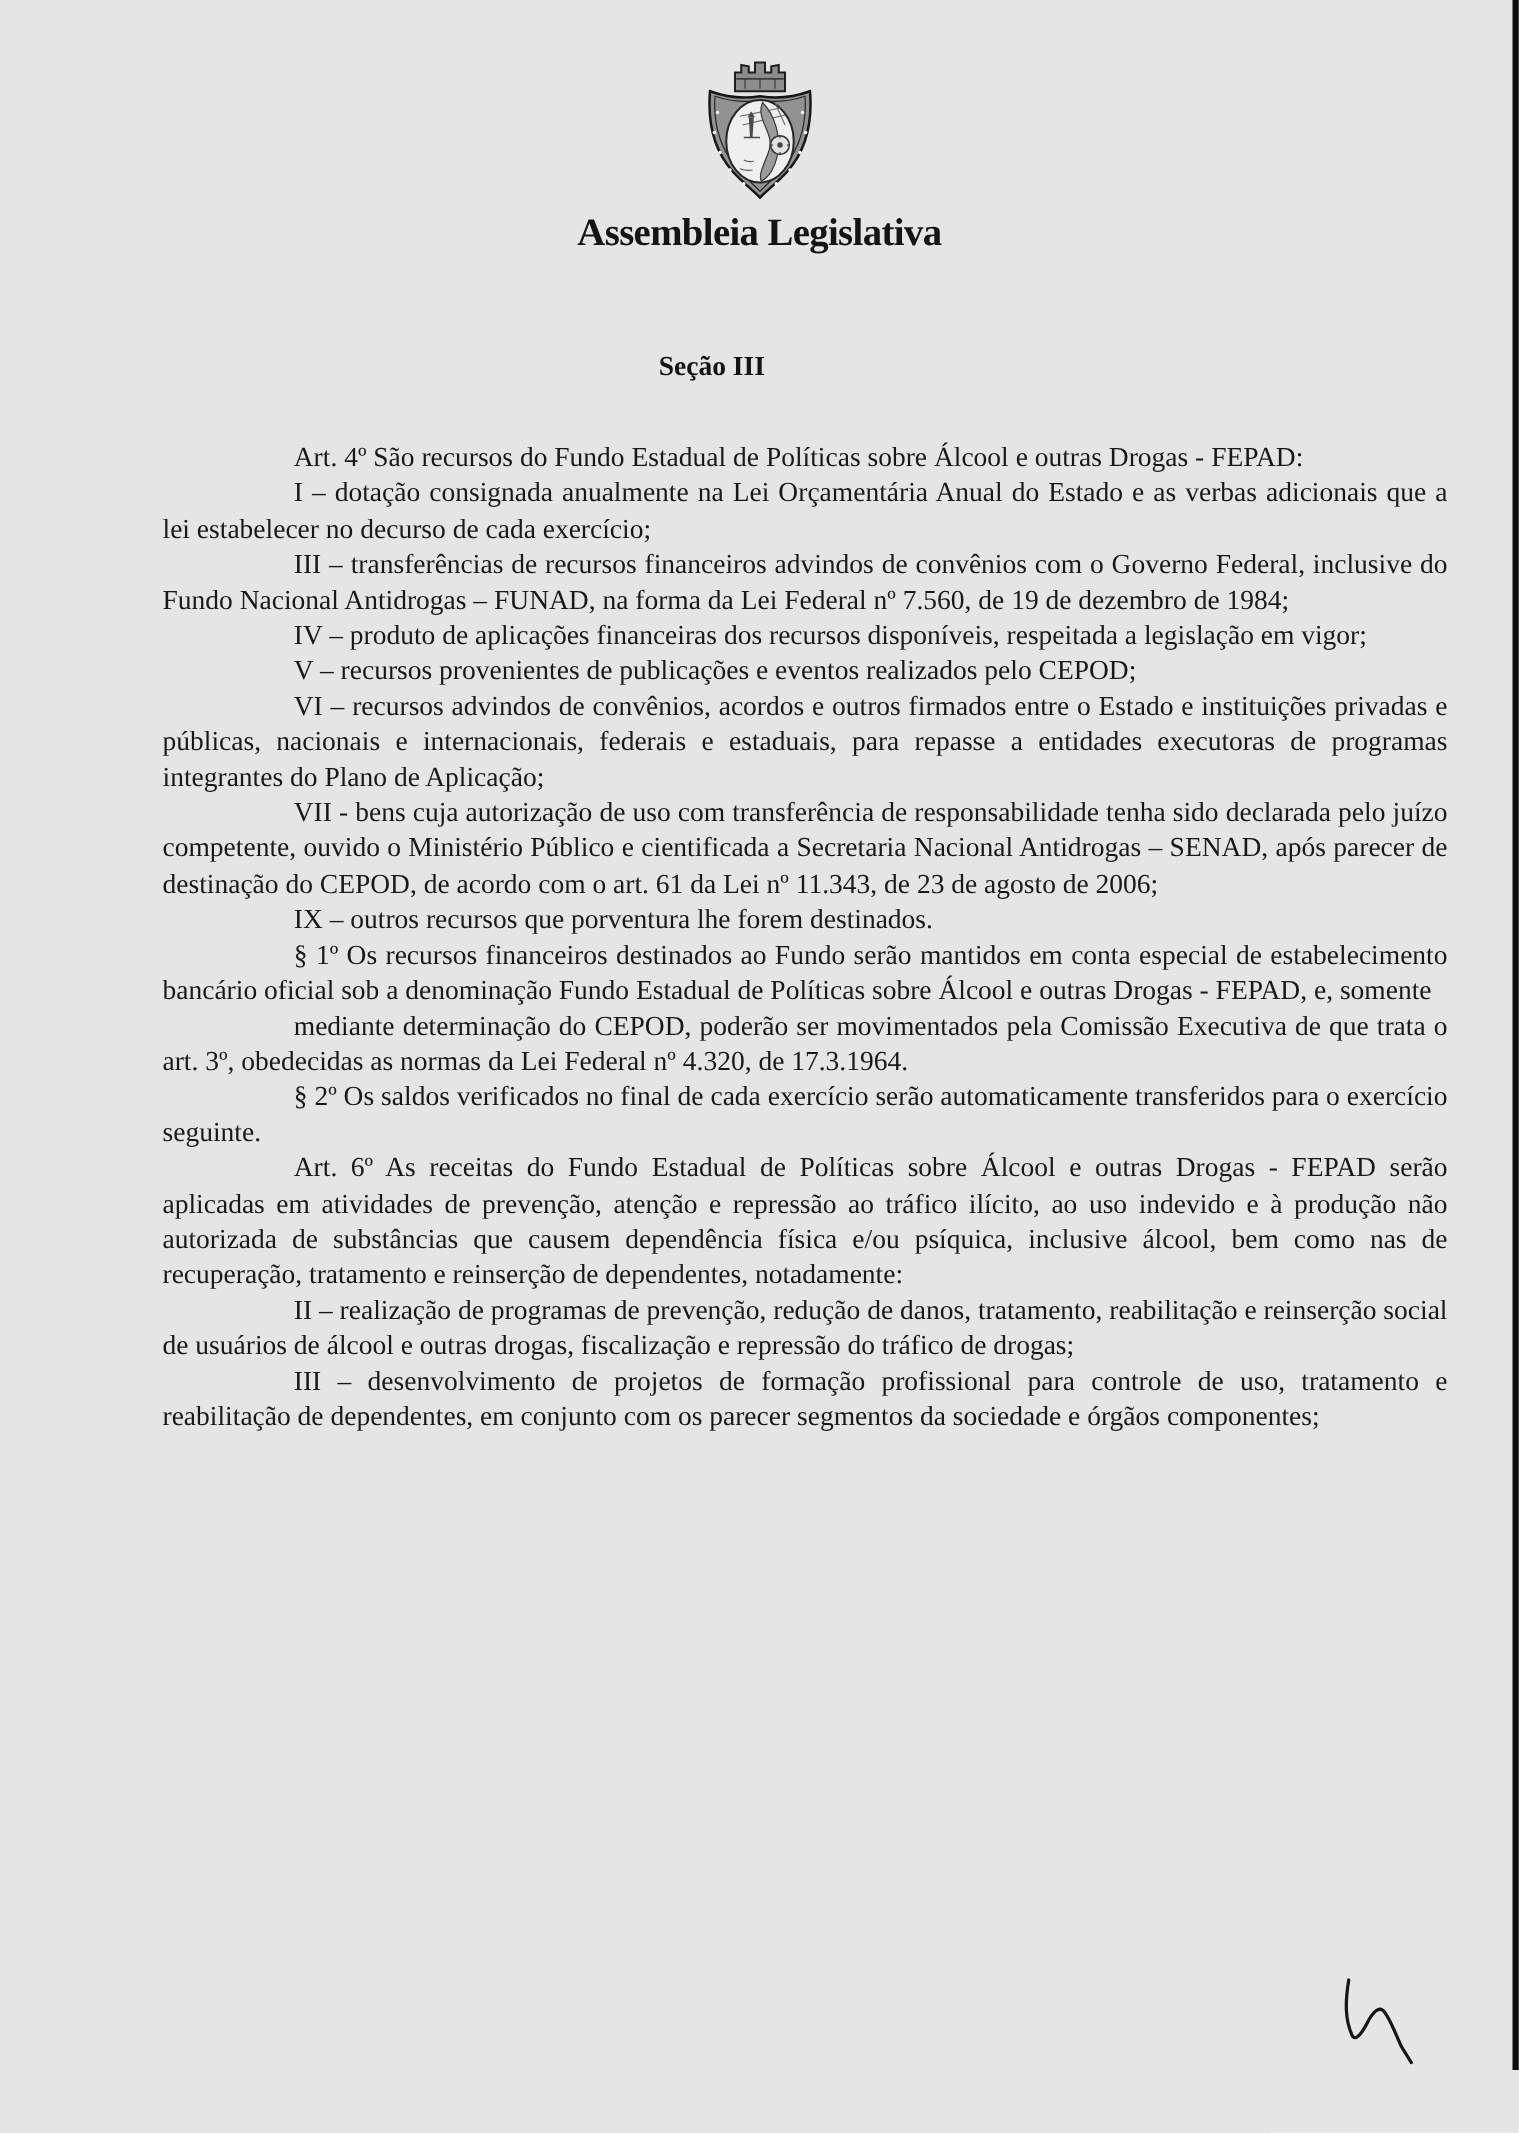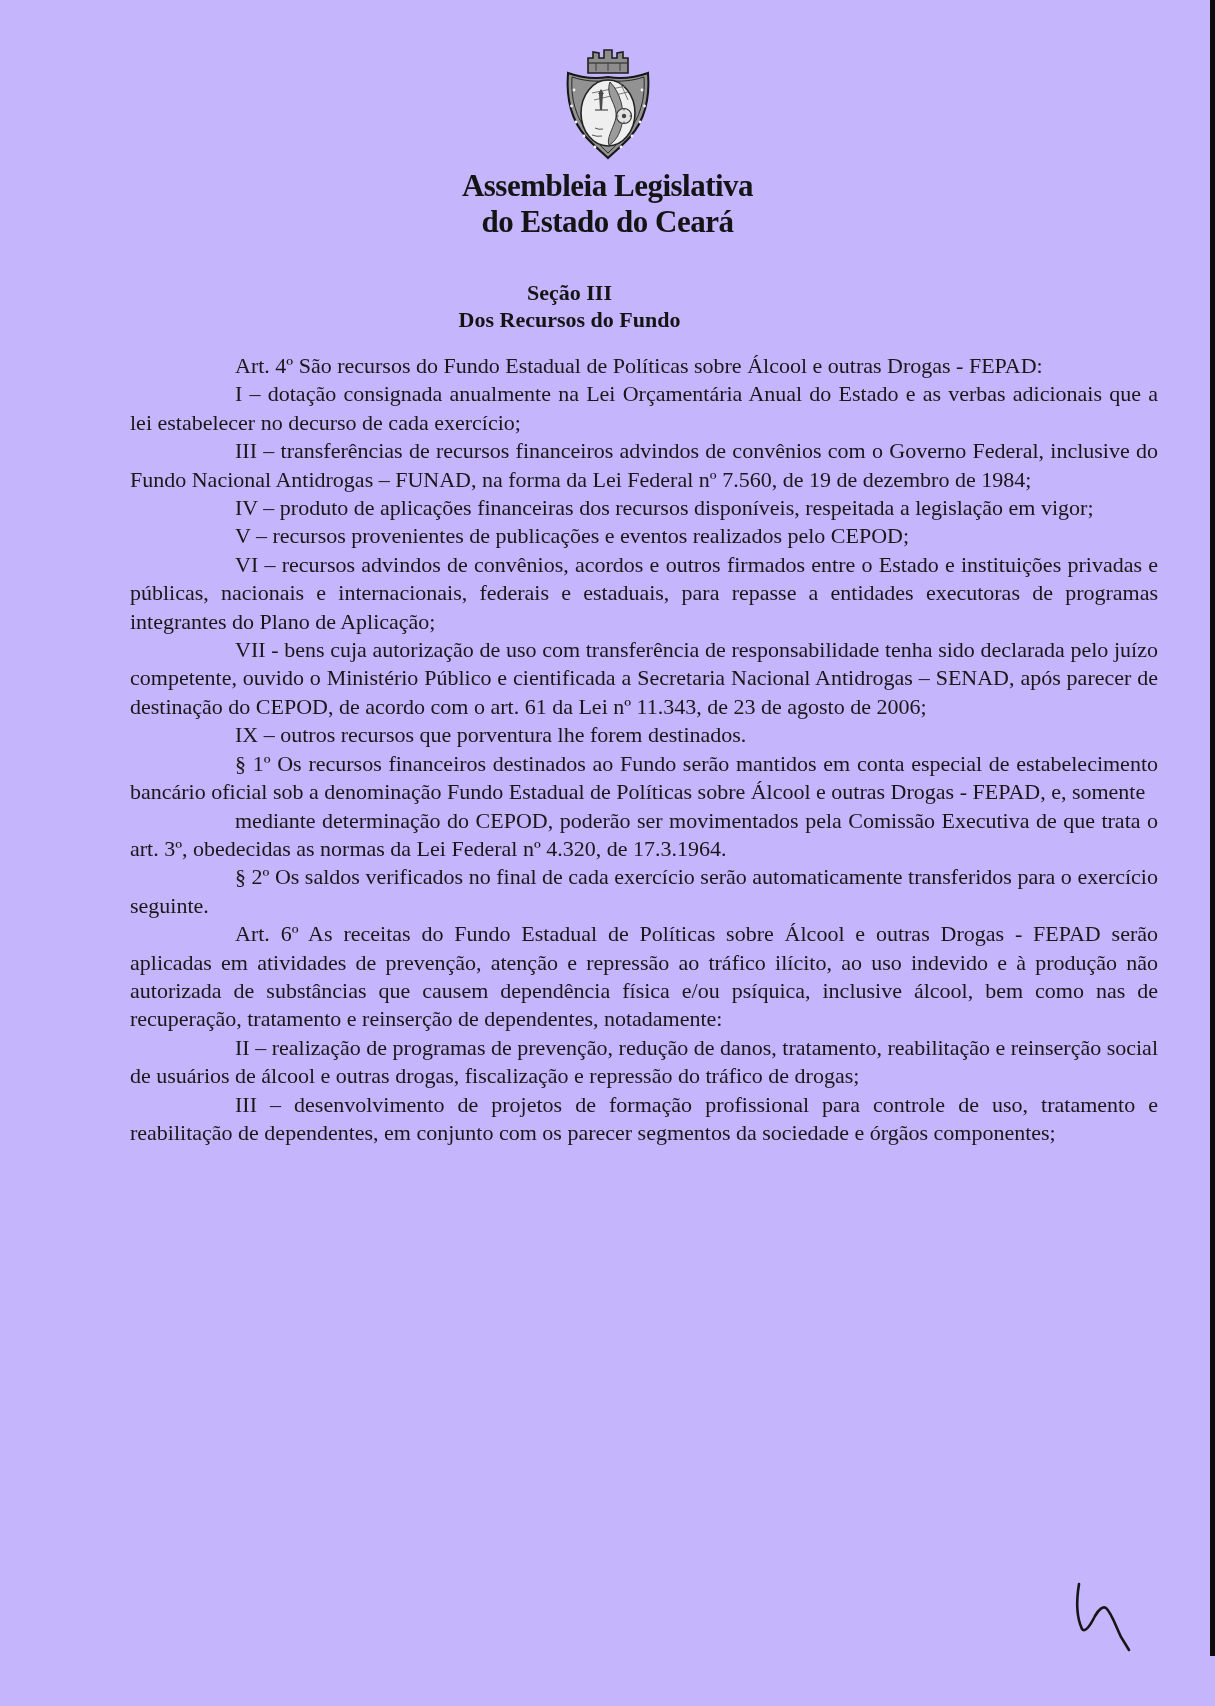--- a/index.html
+++ b/index.html
@@ -5,21 +5,21 @@
   html, body { margin: 0; padding: 0; }
   body {
     width: 1215px; height: 1706px;
     background: #ffffff;
     font-family: "Liberation Serif", "DejaVu Serif", serif;
     position: relative;
     overflow: hidden;
   }
   .page {
     position: absolute; inset: 0;
-    background: #c4b5fd;
+    background: #e5e5e5;
     color: #1a1a1a;
   }
   
   .scan-edge-right {
     position: absolute; top: 0; right: 0;
     width: 5px; height: 1656px;
     background: #0c0c0c;
   }
   .doc-header {
     position: absolute; top: 48px; left: 0; width: 1215px;
@@ -92,27 +92,25 @@
         <circle cx="33" cy="99" r="1.4"></circle>
           <circle cx="59" cy="99" r="1.4"></circle>
         <circle cx="70" cy="88" r="1.4"></circle>
           <circle cx="78" cy="74" r="1.4"></circle>
         <circle cx="82.5" cy="58" r="1.4"></circle>
           <circle cx="80" cy="42" r="1.4"></circle>
       </g>
     </svg>
     <div class="org-name">
       <div>Assembleia Legislativa</div>
-      <div>do Estado do Ceará</div>
     </div>
   </header>
 
   <div class="section-heading">
     <div>Seção III</div>
-    <div>Dos Recursos do Fundo</div>
   </div>
 
   <main class="body-text">
     <p>Art. 4º São recursos do Fundo Estadual de Políticas sobre Álcool e outras Drogas - FEPAD:</p>
     <p>I – dotação consignada anualmente na Lei Orçamentária Anual do Estado e as verbas adicionais que a lei estabelecer no decurso de cada exercício;</p>
     <p>III – transferências de recursos financeiros advindos de convênios com o Governo Federal, inclusive do Fundo Nacional Antidrogas – FUNAD, na forma da Lei Federal nº 7.560, de 19 de dezembro de 1984;</p>
     <p>IV – produto de aplicações financeiras dos recursos disponíveis, respeitada a legislação em vigor;</p>
     <p>V – recursos provenientes de publicações e eventos realizados pelo CEPOD;</p>
     <p>VI – recursos advindos de convênios, acordos e outros firmados entre o Estado e instituições privadas e públicas, nacionais e internacionais, federais e estaduais, para repasse a entidades executoras de programas integrantes do Plano de Aplicação;</p>
     <p>VII - bens cuja autorização de uso com transferência de responsabilidade tenha sido declarada pelo juízo competente, ouvido o Ministério Público e cientificada a Secretaria Nacional Antidrogas – SENAD, após parecer de destinação do CEPOD, de acordo com o art. 61 da Lei nº 11.343, de 23 de agosto de 2006;</p>

